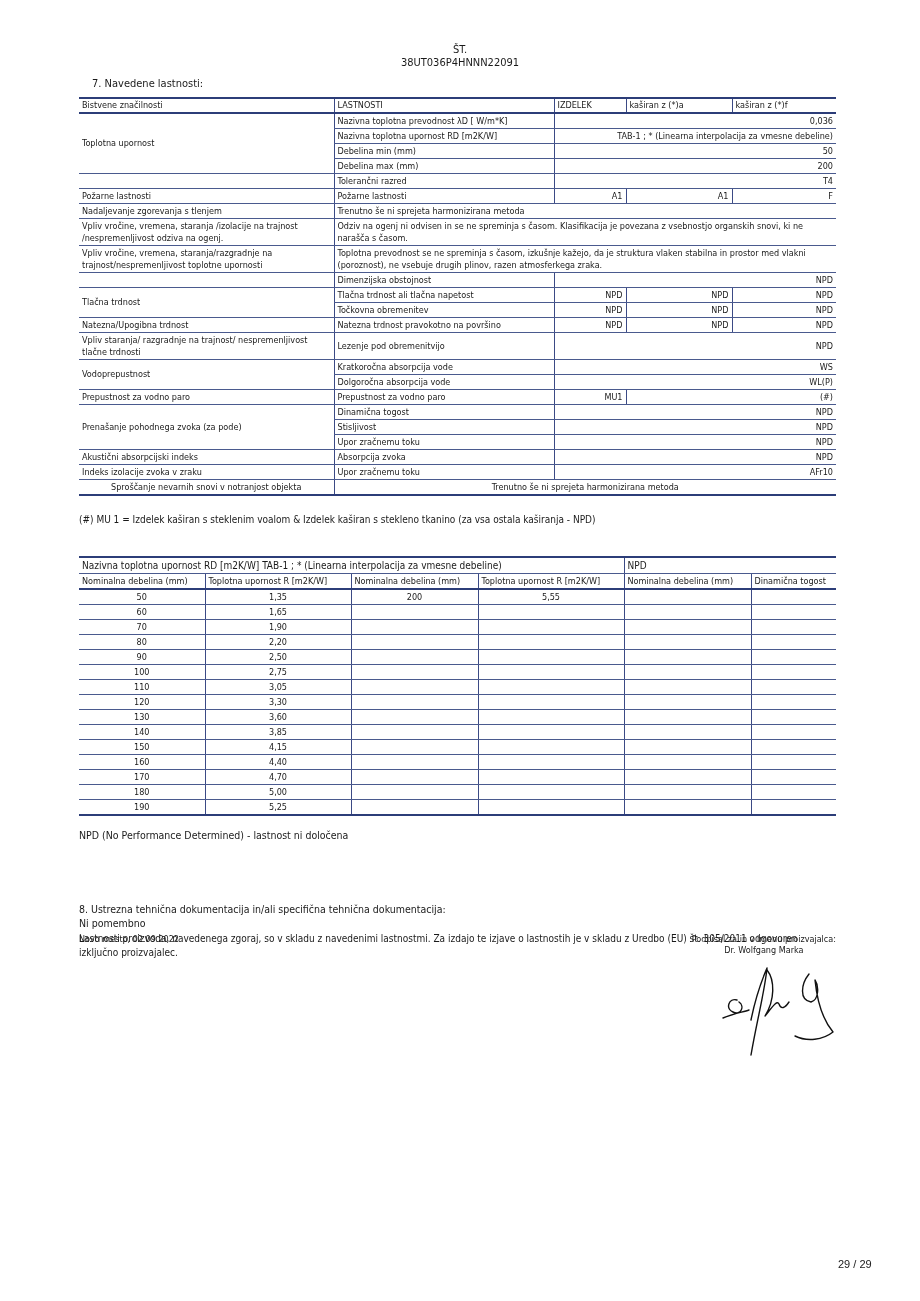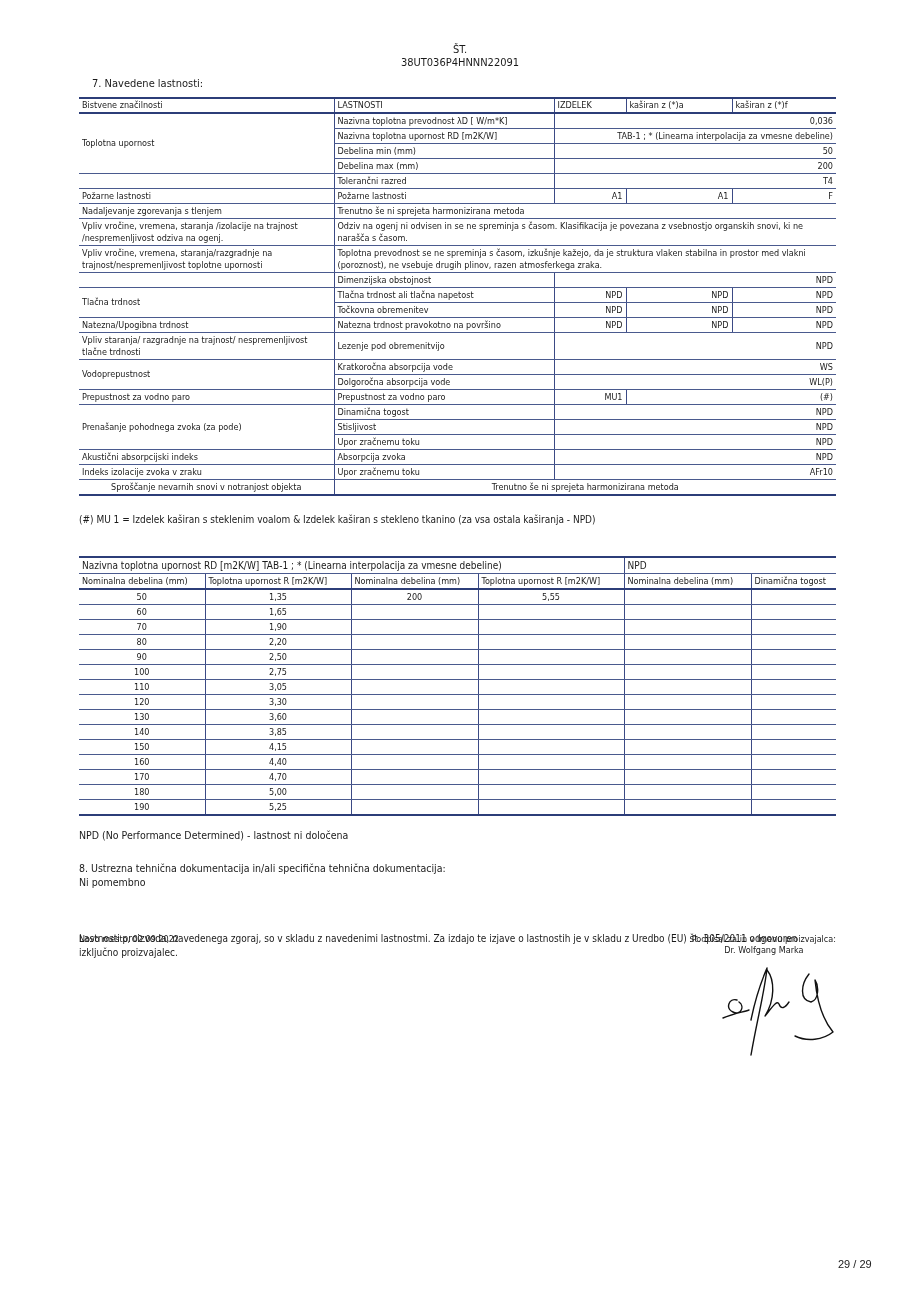--- a/index.html
+++ b/index.html
@@ -16,21 +16,21 @@
   table.props td.wrap { white-space: normal; line-height: 12px; height: 26px; }
   .footnote { position: absolute; left: 79px; top: 514px; font-size: 10px; }
   table.tab1 { position: absolute; left: 79px; top: 556px; width: 757px; border-collapse: collapse; font-size: 9px; table-layout: fixed; }
   table.tab1 td { border-bottom: 1px solid #4a5a8e; padding: 0 3px; height: 14px; line-height: 11px; white-space: nowrap; overflow: hidden; vertical-align: middle; }
   table.tab1 td.vl { border-left: 1px solid #3b4a85; }
   table.tab1 tr.t-title td { border-top: 2px solid #2c3d78; font-size: 10px; height: 15px; }
   table.tab1 tr.t-head td { border-bottom: 2px solid #2c3d78; }
   table.tab1 tr.lastrow td { border-bottom: 2px solid #2c3d78; }
   table.tab1 td.c { text-align: center; }
   .npd-note { position: absolute; left: 79px; top: 829px; font-size: 10.5px; }
-  .sec8 { position: absolute; left: 79px; top: 861px; font-size: 10.5px; line-height: 14px; }
+  .sec8 { position: absolute; left: 79px; top: 902px; font-size: 10.5px; line-height: 14px; }
   .decl { position: absolute; left: 79px; top: 932px; width: 760px; font-size: 10px; line-height: 14px; }
   .place-date { position: absolute; left: 79px; top: 934px; font-size: 9px; }
   .signer { position: absolute; right: 84px; top: 934px; text-align: center; font-size: 9px; line-height: 11px; }
   .signature { position: absolute; left: 715px; top: 960px; width: 130px; height: 100px; }
   .pagenum { position: absolute; left: 838px; top: 1258px; font-family: "Liberation Sans", sans-serif; font-size: 11px; }
 </style>
 </head>
 <body>
 
 <div class="page">

